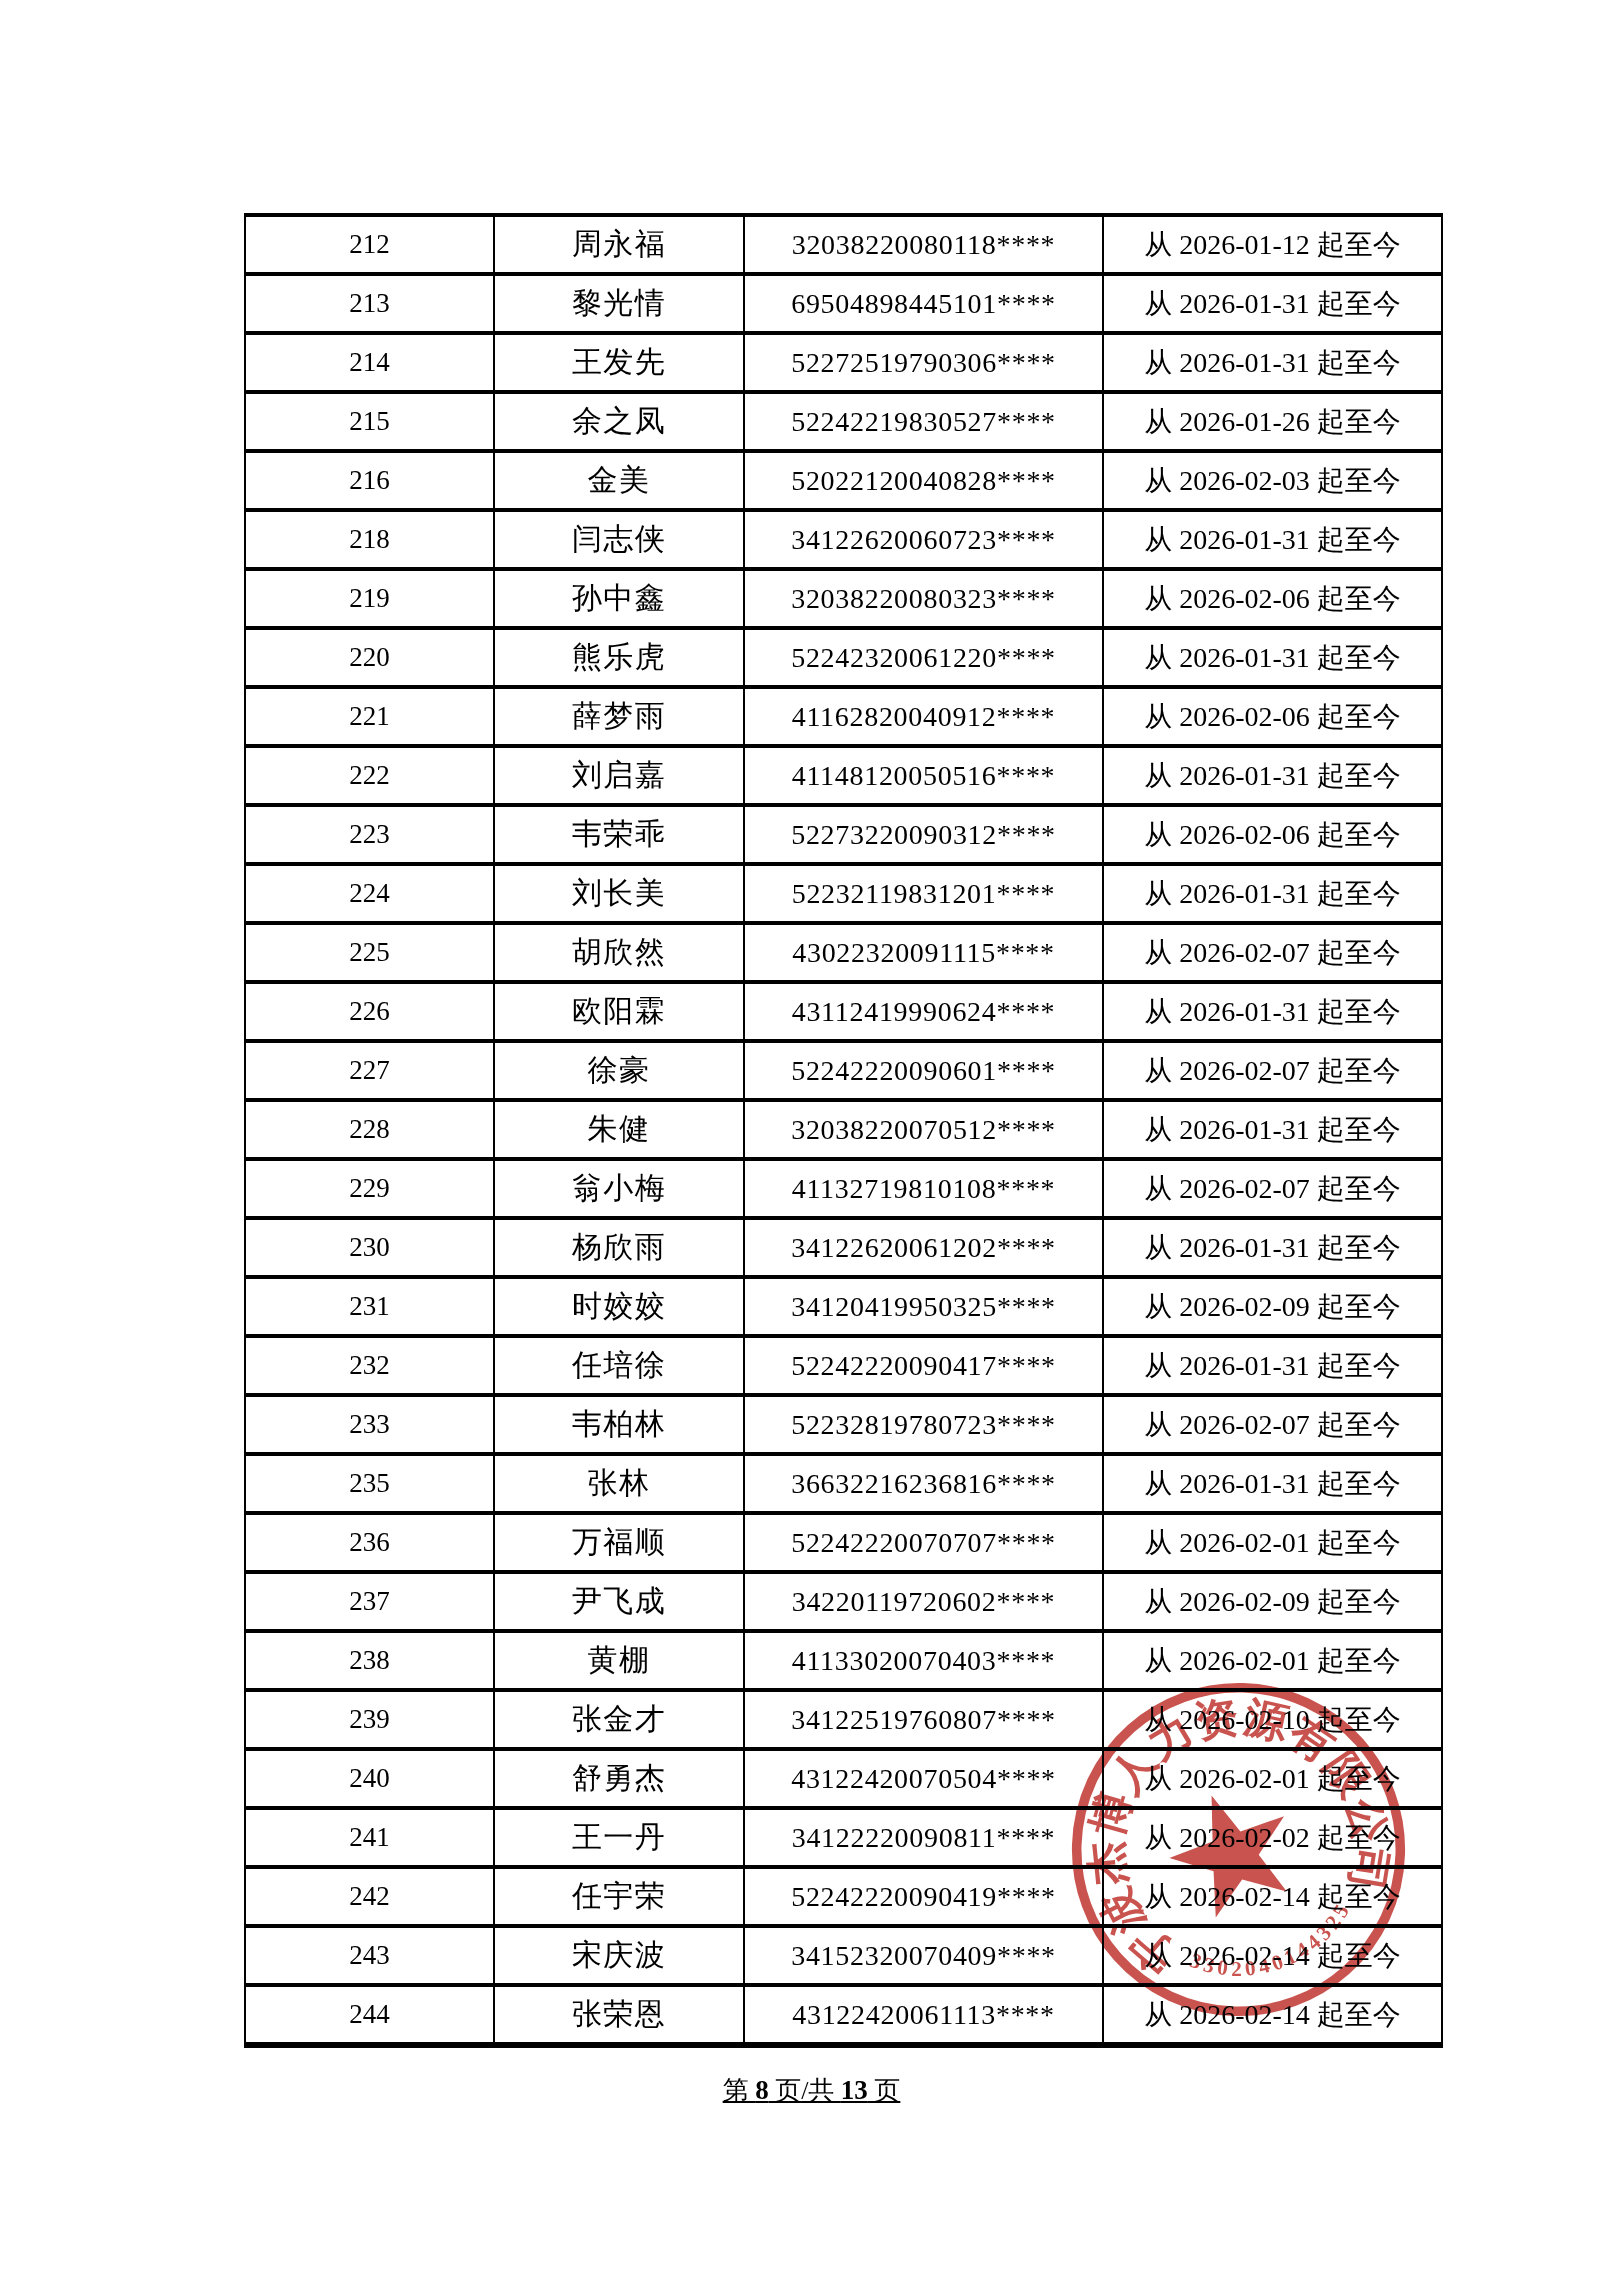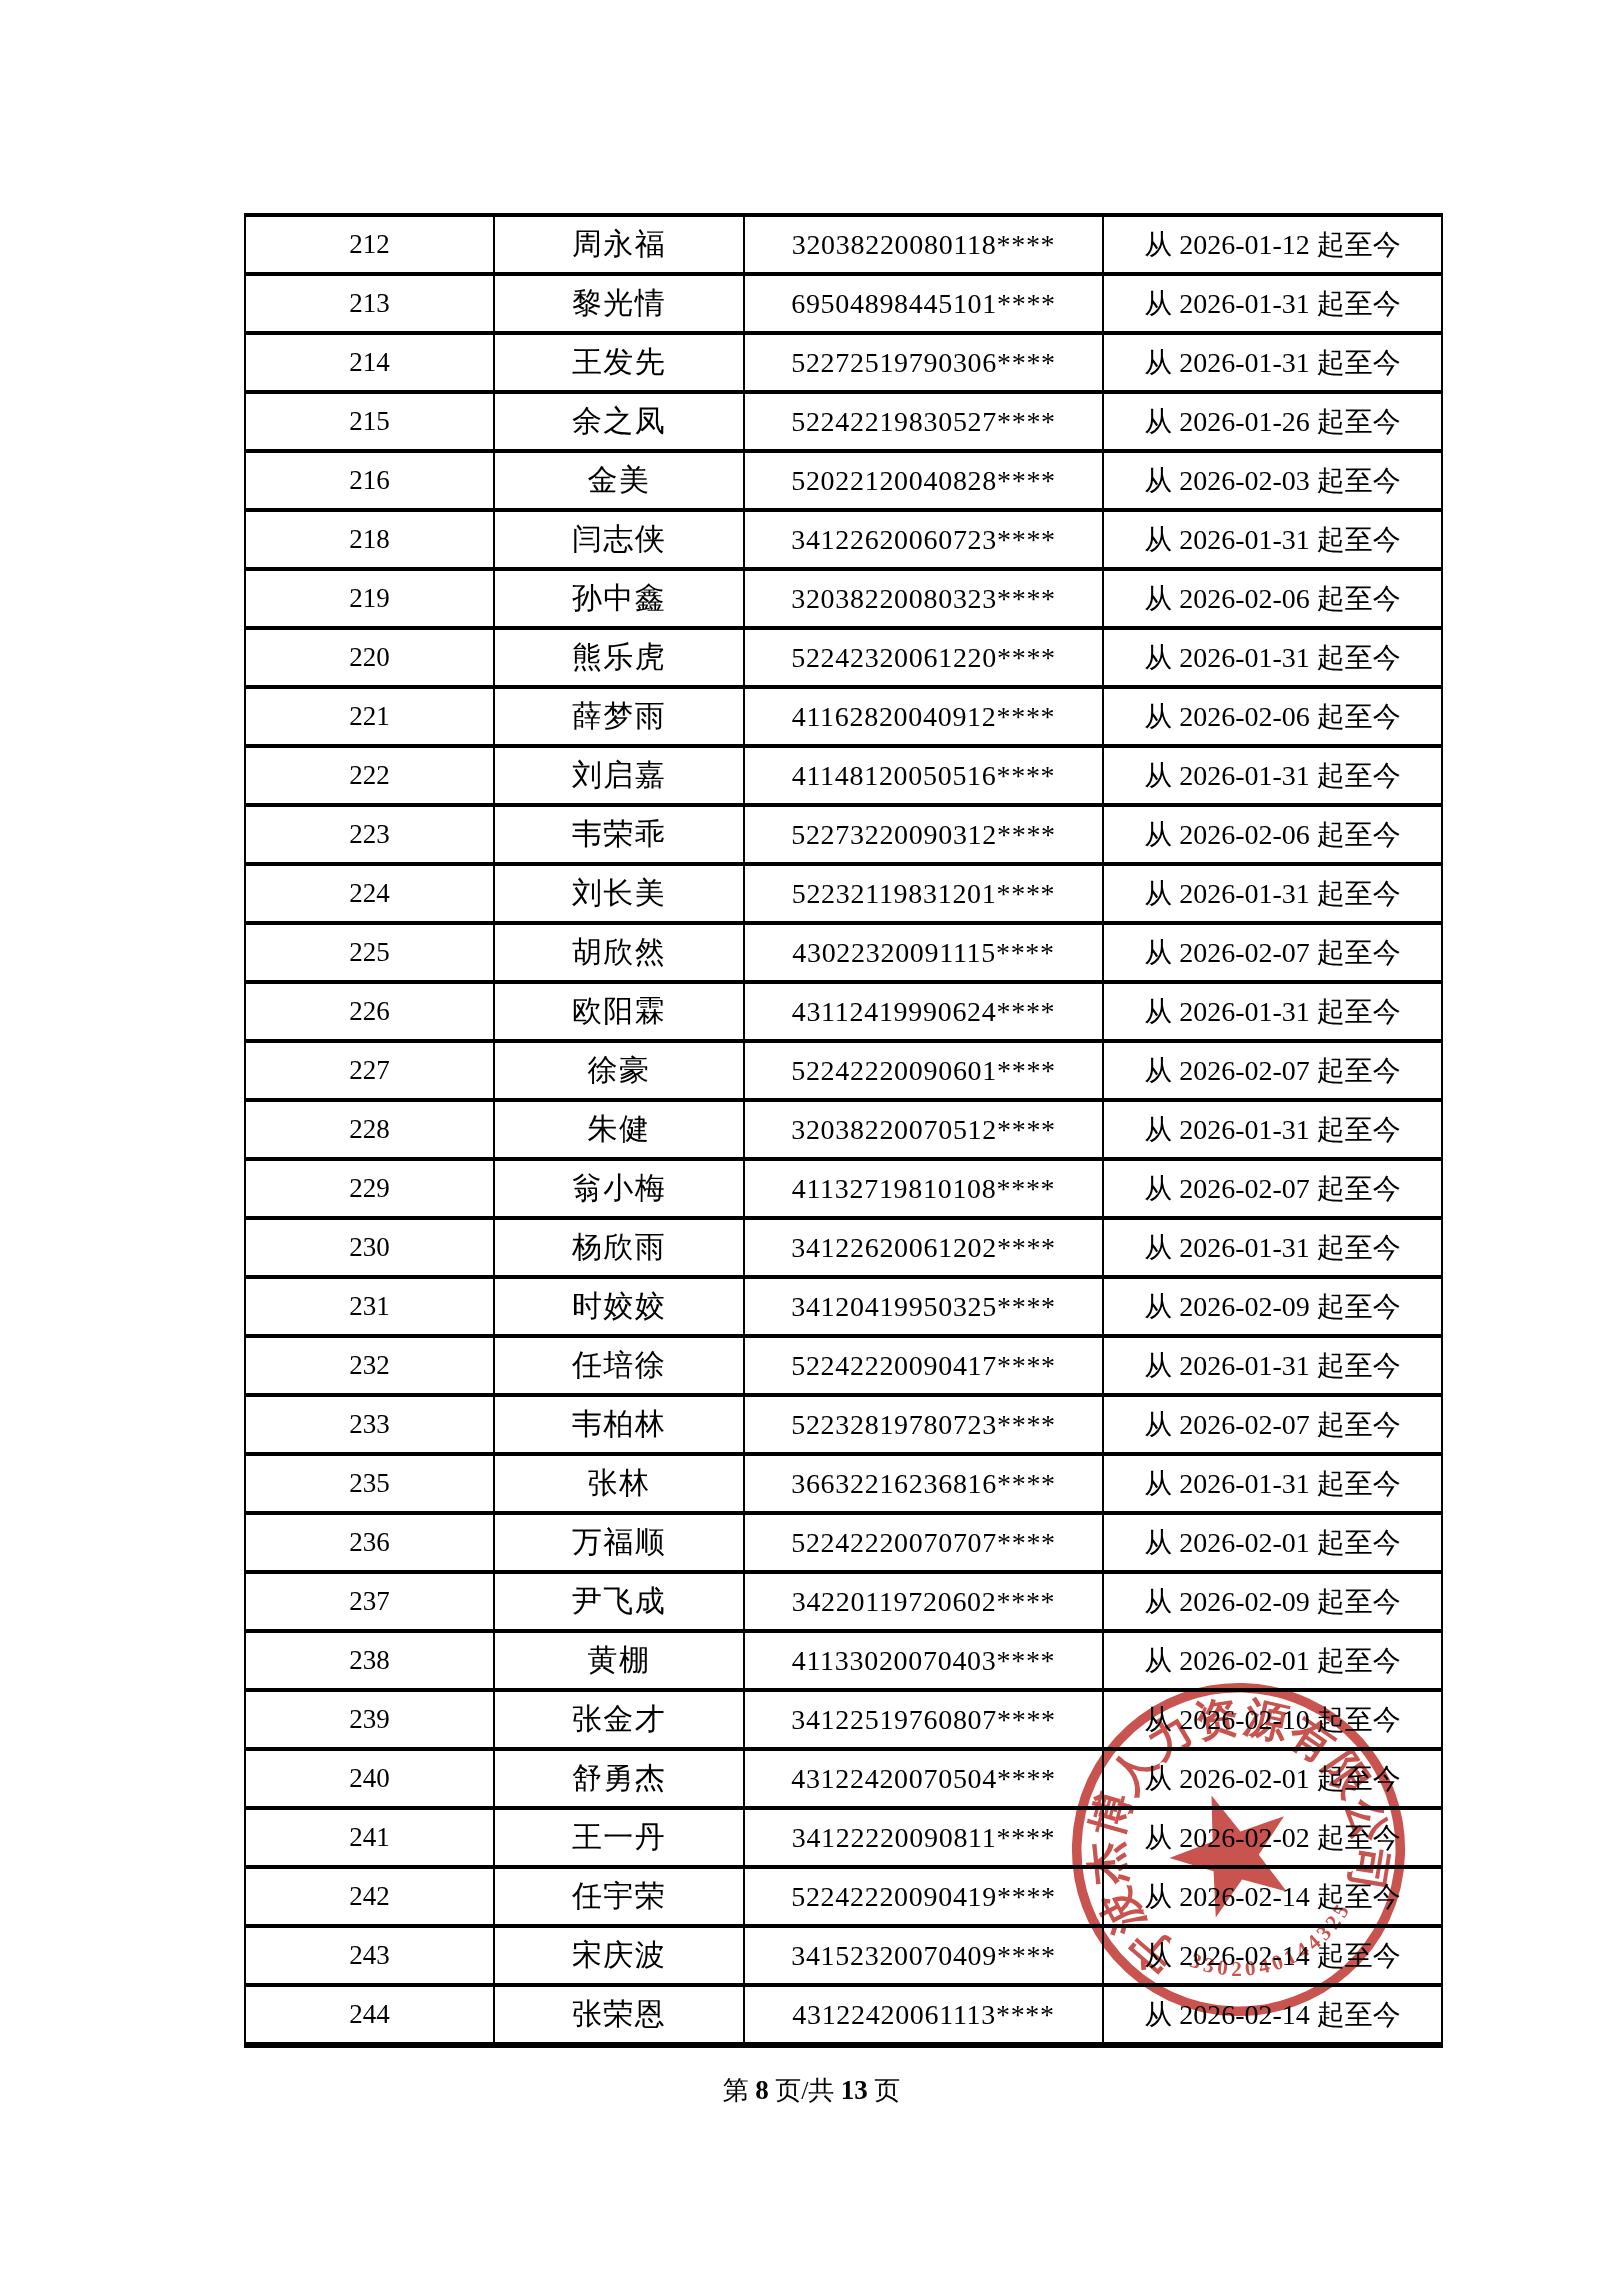--- a/index.html
+++ b/index.html
@@ -31,20 +31,21 @@
   .roster{border:2px solid #000;border-top:4.1px solid #000;border-bottom:6.1px solid #000;}
   .col-no{font-size:27px;}
   .col-name{font-size:30px;letter-spacing:1.4px;font-family:Liberation Serif, serif;}
   .col-id{font-size:28px;letter-spacing:0.7px;}
   .col-date{font-size:28px;white-space:pre;}
   .footer{
     position:absolute;left:0;right:0;top:2073px;
     text-align:center;
     font-size:26px;
     white-space:pre;
+    text-decoration:underline;
   }
   .footer b{font-size:27px;}
   .seal{
     position:absolute;left:1061px;top:1672px;
     width:355px;height:355px;
     mix-blend-mode:multiply;
     opacity:.88;
     filter:blur(0.3px);
   }
   .seal text{font-family:"Liberation Serif","DejaVu Serif",serif;font-weight:bold;}

